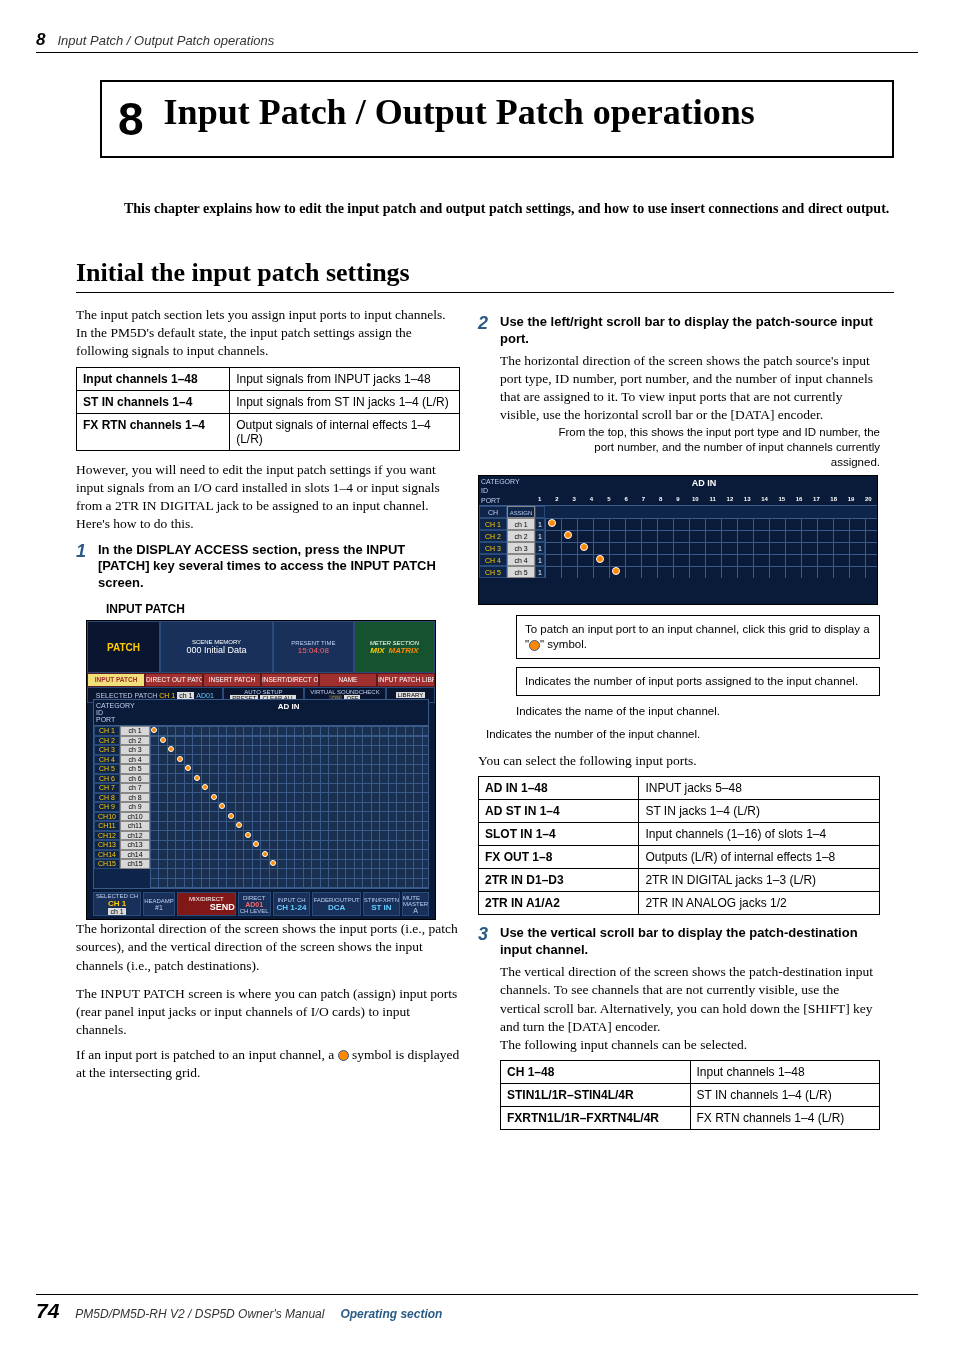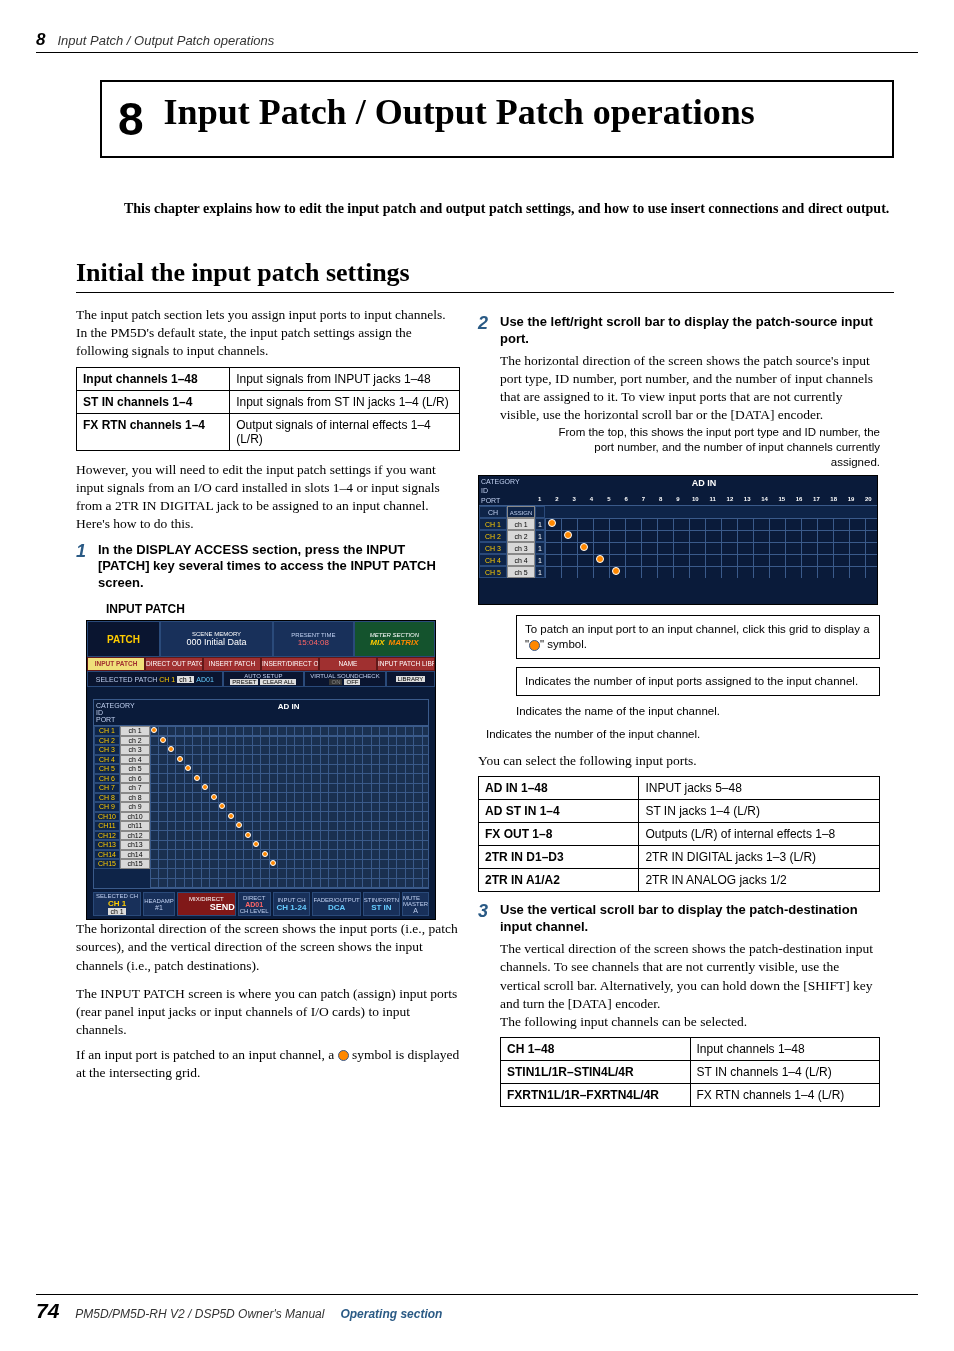--- a/index.html
+++ b/index.html
@@ -119,21 +119,21 @@
   }
   .screenshot {
     margin-left: 10px;
     width: 350px;
     height: 300px;
     background: #0a1b3a;
     border: 1px solid #000;
     position: relative;
     overflow: hidden;
   }
-  .ss-top { display:flex; height:36px; }
+  .ss-top { display:flex; height:52px; }
   .ss-topcell { flex:1; border:1px solid #2a4a7a; font-family: Arial; font-size:8px; color:#fff; background:#18305a; display:flex; flex-direction:column; align-items:center; justify-content:center; }
   .ss-patch { background:#0a1530; }
   .ss-patch .ylab { color:#fc0; font-weight:bold; font-size:10px; }
   .ss-scene .white { color:#fff; font-size:9px; }
   .ss-time { color:#f66; }
   .ss-meter { background:#14532d;font-style:italic; }
   .ss-meter .mix { color:#fc0; font-weight:bold; }
   .ss-meter .mat { color:#f80; font-weight:bold; }
   .ss-tabs { height:14px; background:#a03030; display:flex; }
   .ss-tab { flex:1; border:1px solid #601818; font-family:Arial; font-size:6.5px; color:#fff; text-align:center; line-height:12px; overflow:hidden; white-space:nowrap; }
@@ -567,20 +567,24 @@
     <tbody>
         <tr>
           <td>AD IN 1–48</td>
           <td>INPUT jacks 5–48</td>
         </tr>
     <tr>
           <td>AD ST IN 1–4</td>
           <td>ST IN jacks 1–4 (L/R)</td>
         </tr>
     <tr>
+          <td>SLOT IN 1–4</td>
+          <td>Input channels (1–16) of slots 1–4</td>
+        </tr>
+    <tr>
           <td>FX OUT 1–8</td>
           <td>Outputs (L/R) of internal effects 1–8</td>
         </tr>
     <tr>
           <td>2TR IN D1–D3</td>
           <td>2TR IN DIGITAL jacks 1–3 (L/R)</td>
         </tr>
     <tr>
           <td>2TR IN A1/A2</td>
           <td>2TR IN ANALOG jacks 1/2</td>

